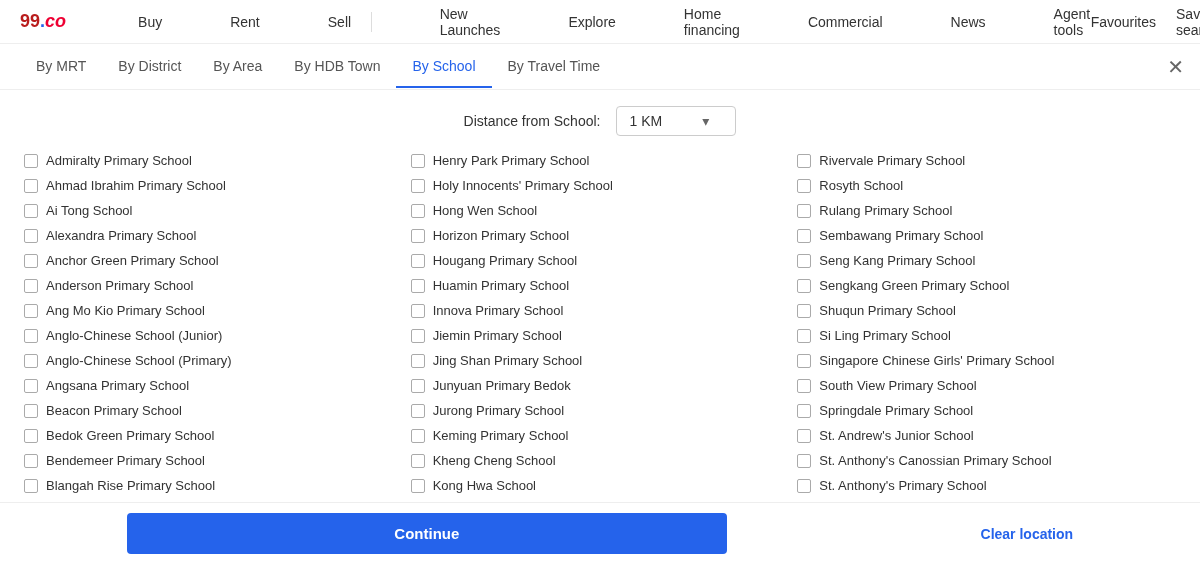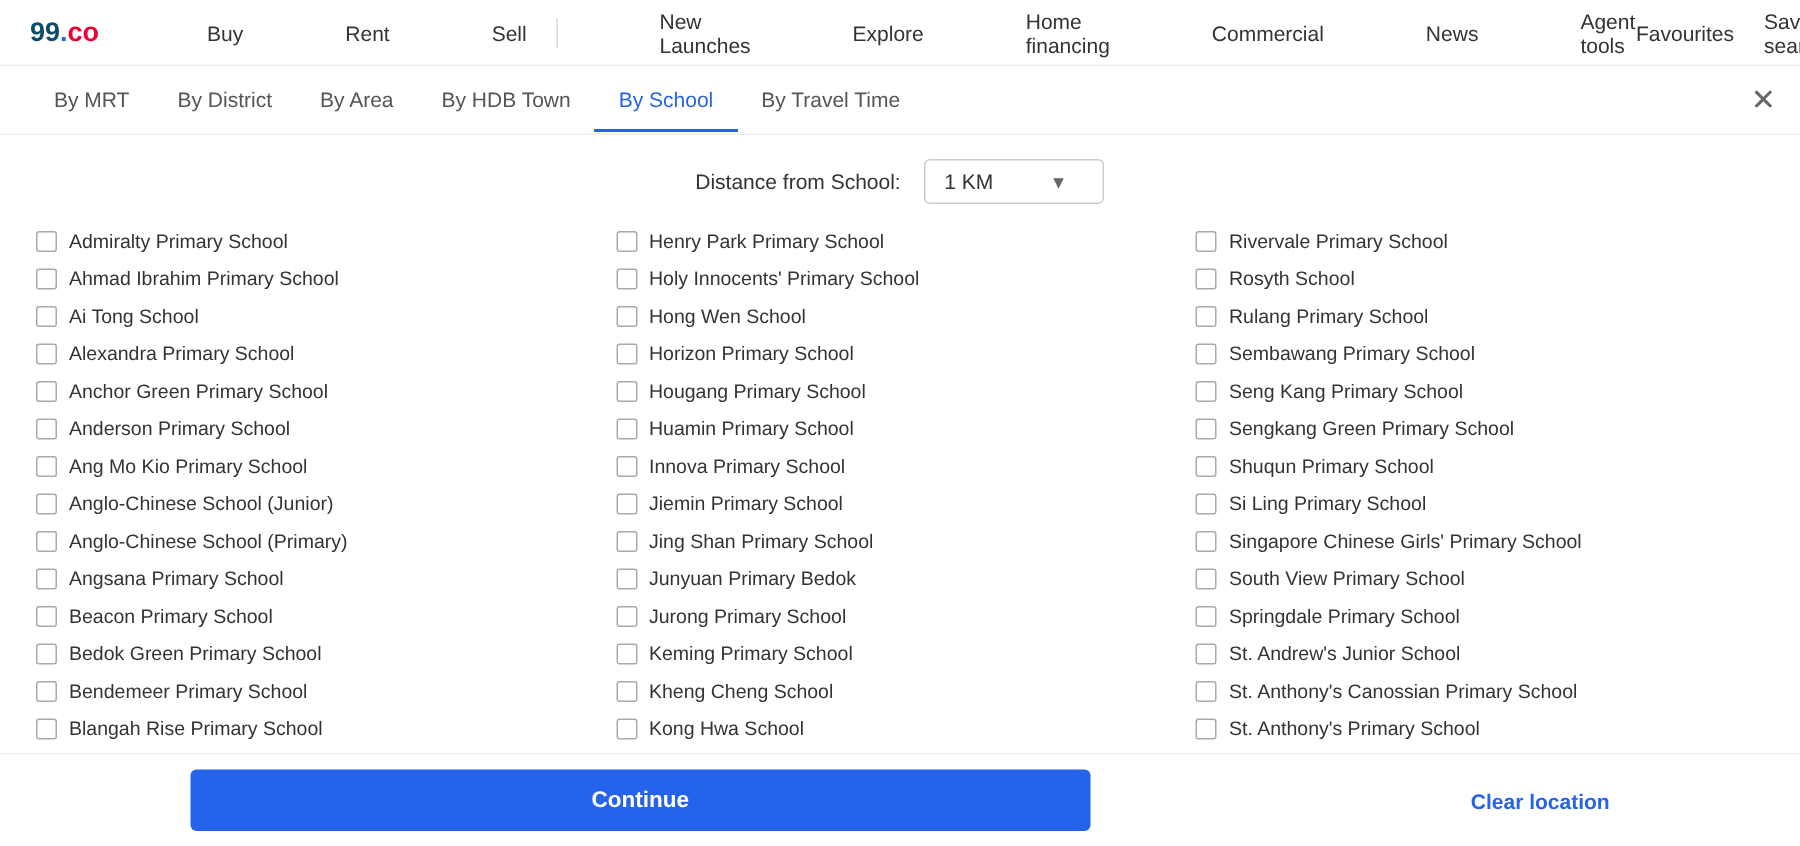--- a/index.html
+++ b/index.html
@@ -45,21 +45,21 @@
 
     
     .fade-overlay { position: absolute; bottom: 60px; left: 0; right: 0; height: 40px; background: linear-gradient(transparent, rgba(255,255,255,0.9)); pointer-events: none; }
   </style>
 </head>
 <body>
 
 <div class="header">
   <a class="logo">
     <span>
-      <span style="color:#0c4a6e;">99</span><span style="color:#2563eb;">.</span><span style="color:#e03;">co</span>
+      <span style="color:#b91c1c;">99</span><span style="color:#2563eb;">.</span><span style="color:#e03;font-style:italic;">co</span>
     </span>
   </a>
   <nav class="nav-links">
     <a class="nav-link">Buy</a>
     <a class="nav-link">Rent</a>
     <a class="nav-link">Sell</a>
     <div class="nav-divider"></div>
     <a class="nav-link">New Launches</a>
     <a class="nav-link">Explore</a>
     <a class="nav-link">Home financing</a>

